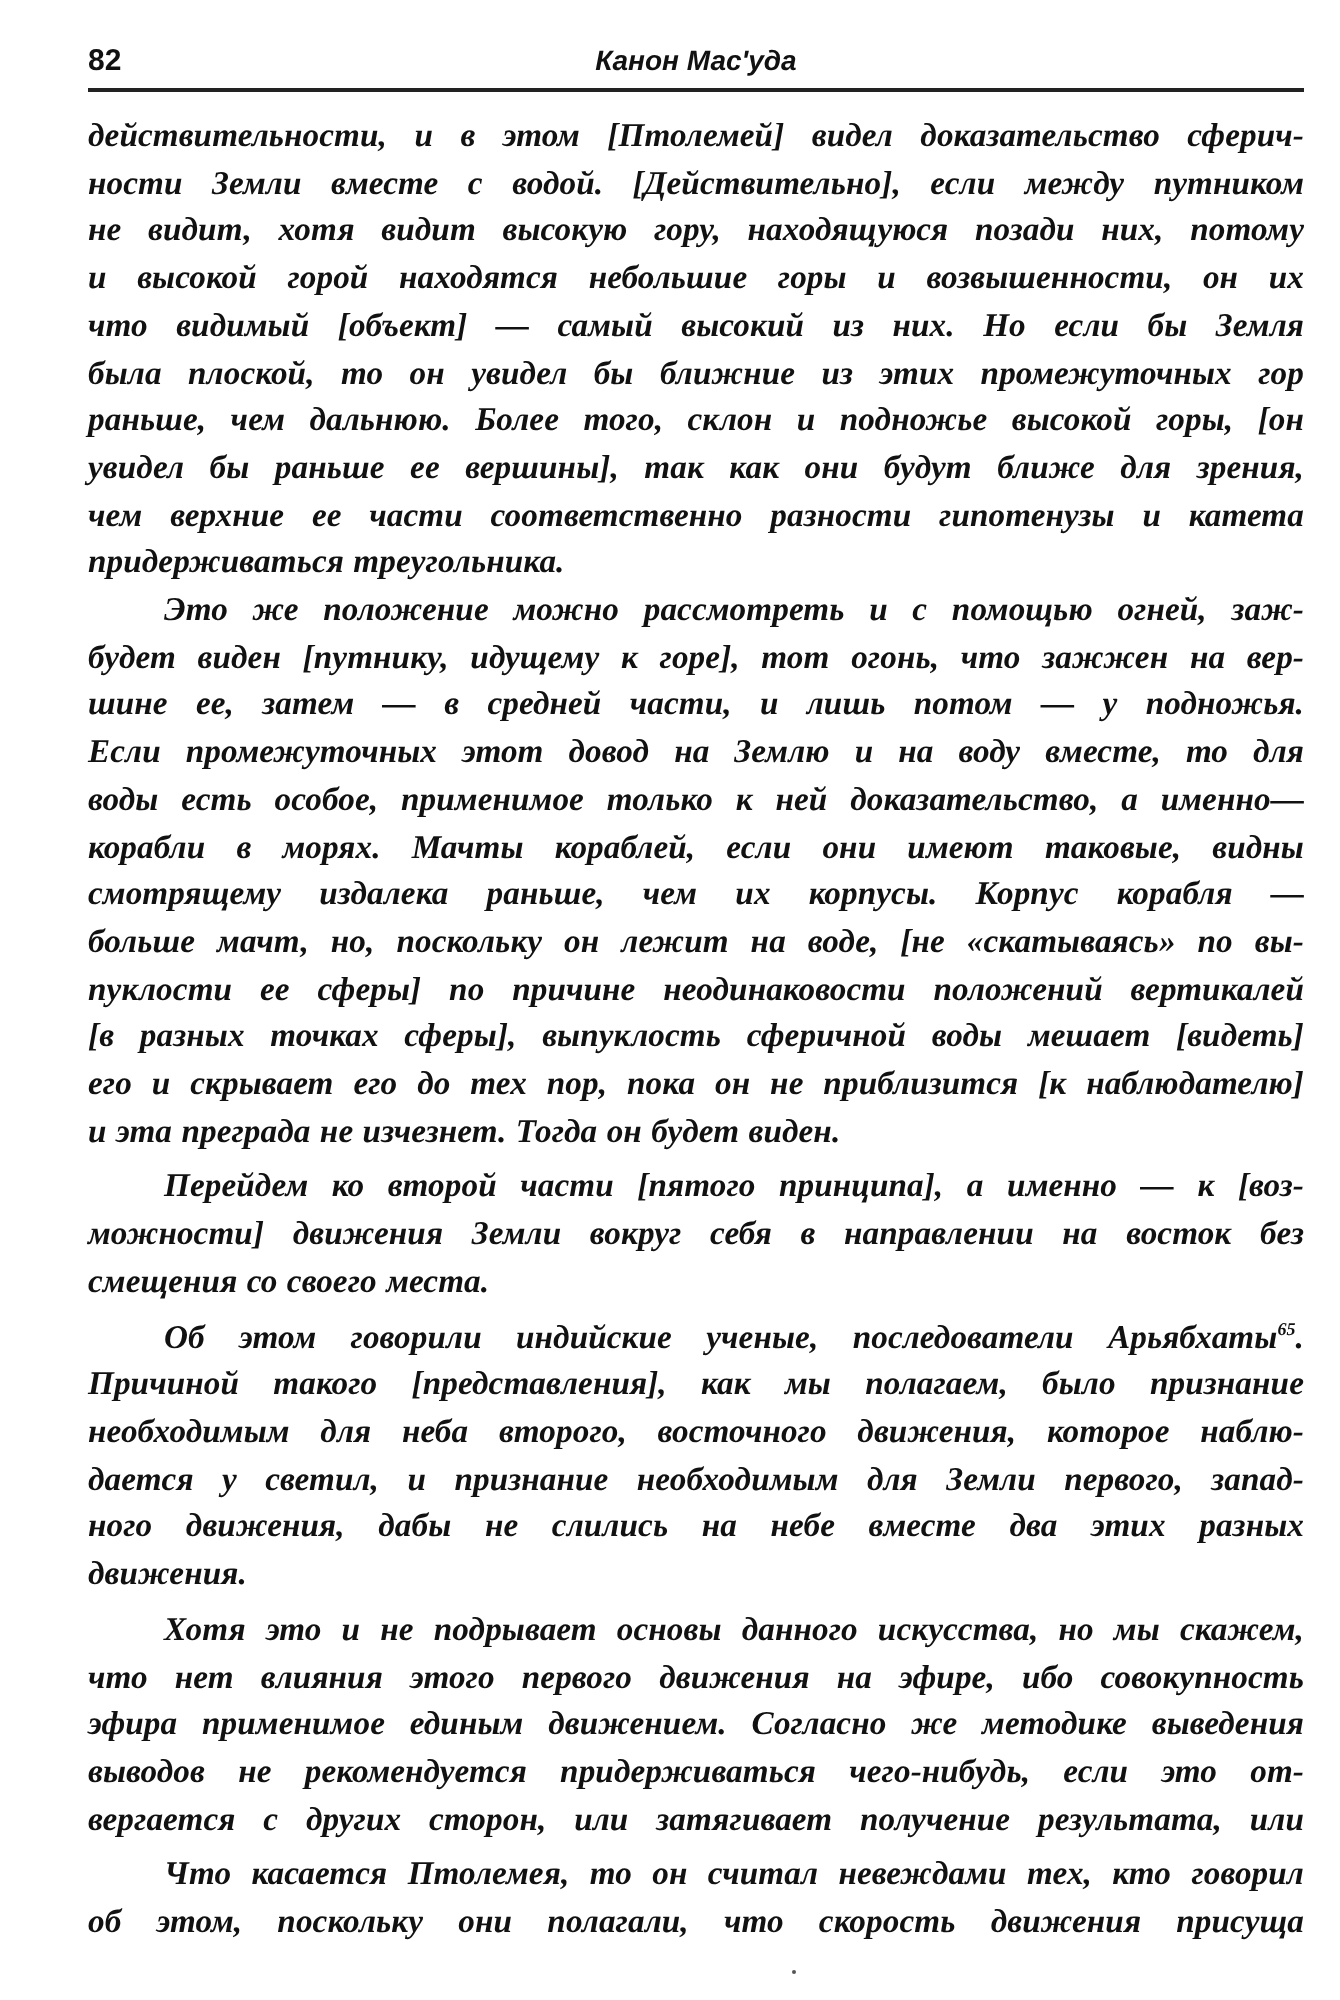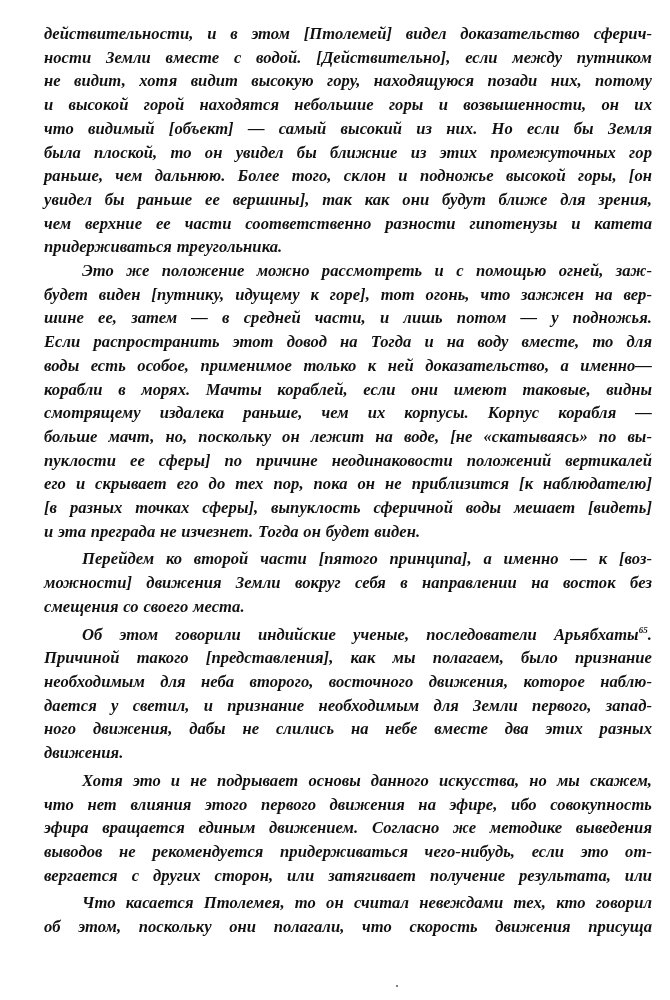--- a/index.html
+++ b/index.html
@@ -92,48 +92,52 @@
       width: 2px;
       height: 2px;
       background: #555;
       border-radius: 1px;
     }
   </style>
 </head>
 <body>
 
 <div class="page">
+  <div class="running-head">
+    <span class="page-number">82</span>
+    <span class="running-title">Канон Мас'уда</span>
+  </div>
 
   <div class="body-text">
 
     <div class="para">
       <span class="line">действительности, и в этом [Птолемей] видел доказательство сферич-</span>
       <span class="line">ности Земли вместе с водой. [Действительно], если между путником</span>
       <span class="line">не видит, хотя видит высокую гору, находящуюся позади них, потому</span>
       <span class="line">и высокой горой находятся небольшие горы и возвышенности, он их</span>
       <span class="line">что видимый [объект] — самый высокий из них. Но если бы Земля</span>
       <span class="line">была плоской, то он увидел бы ближние из этих промежуточных гор</span>
       <span class="line">раньше, чем дальнюю. Более того, склон и подножье высокой горы, [он</span>
       <span class="line">увидел бы раньше ее вершины], так как они будут ближе для зрения,</span>
       <span class="line">чем верхние ее части соответственно разности гипотенузы и катета</span>
       <span class="line last">придерживаться треугольника.</span>
     </div>
 
     <div class="para">
       <span class="line indent">Это же положение можно рассмотреть и с помощью огней, заж-</span>
       <span class="line">будет виден [путнику, идущему к горе], тот огонь, что зажжен на вер-</span>
       <span class="line">шине ее, затем — в средней части, и лишь потом — у подножья.</span>
-      <span class="line">Если распространить этот довод на Тогда и на воду вместе, то для</span>
+      <span class="line">Если промежуточных этот довод на Землю и на воду вместе, то для</span>
       <span class="line">воды есть особое, применимое только к ней доказательство, а именно—</span>
       <span class="line">корабли в морях. Мачты кораблей, если они имеют таковые, видны</span>
       <span class="line">смотрящему издалека раньше, чем их корпусы. Корпус корабля —</span>
       <span class="line">больше мачт, но, поскольку он лежит на воде, [не «скатываясь» по вы-</span>
       <span class="line">пуклости ее сферы] по причине неодинаковости положений вертикалей</span>
+      <span class="line">[в разных точках сферы], выпуклость сферичной воды мешает [видеть]</span>
       <span class="line">его и скрывает его до тех пор, пока он не приблизится [к наблюдателю]</span>
-      <span class="line">[в разных точках сферы], выпуклость сферичной воды мешает [видеть]</span>
       <span class="line last">и эта преграда не изчезнет. Тогда он будет виден.</span>
     </div>
 
     <div class="para gap">
       <span class="line indent">Перейдем ко второй части [пятого принципа], а именно — к [воз-</span>
       <span class="line">можности] движения Земли вокруг себя в направлении на восток без</span>
       <span class="line last">смещения со своего места.</span>
     </div>
 
     <div class="para gap">
@@ -141,21 +145,21 @@
       <span class="line">Причиной такого [представления], как мы полагаем, было признание</span>
       <span class="line">необходимым для неба второго, восточного движения, которое наблю-</span>
       <span class="line">дается у светил, и признание необходимым для Земли первого, запад-</span>
       <span class="line">ного движения, дабы не слились  на небе вместе  два этих  разных</span>
       <span class="line last">движения.</span>
     </div>
 
     <div class="para gap">
       <span class="line indent">Хотя это и не подрывает основы данного искусства, но мы скажем,</span>
       <span class="line">что нет влияния этого первого движения на эфире, ибо совокупность</span>
-      <span class="line">эфира вращается единым движением. Согласно же методике выведения</span>
+      <span class="line">эфира применимое единым движением. Согласно же методике выведения</span>
       <span class="line">выводов не рекомендуется придерживаться чего-нибудь, если это от-</span>
       <span class="line">вергается с других сторон, или затягивает получение результата, или</span>
     </div>
 
     <div class="para gap">
       <span class="line indent">Что касается Птолемея, то он считал невеждами тех, кто говорил</span>
       <span class="line">об этом, поскольку они полагали, что скорость  движения  присуща</span>
 
     </div>
   </div>

